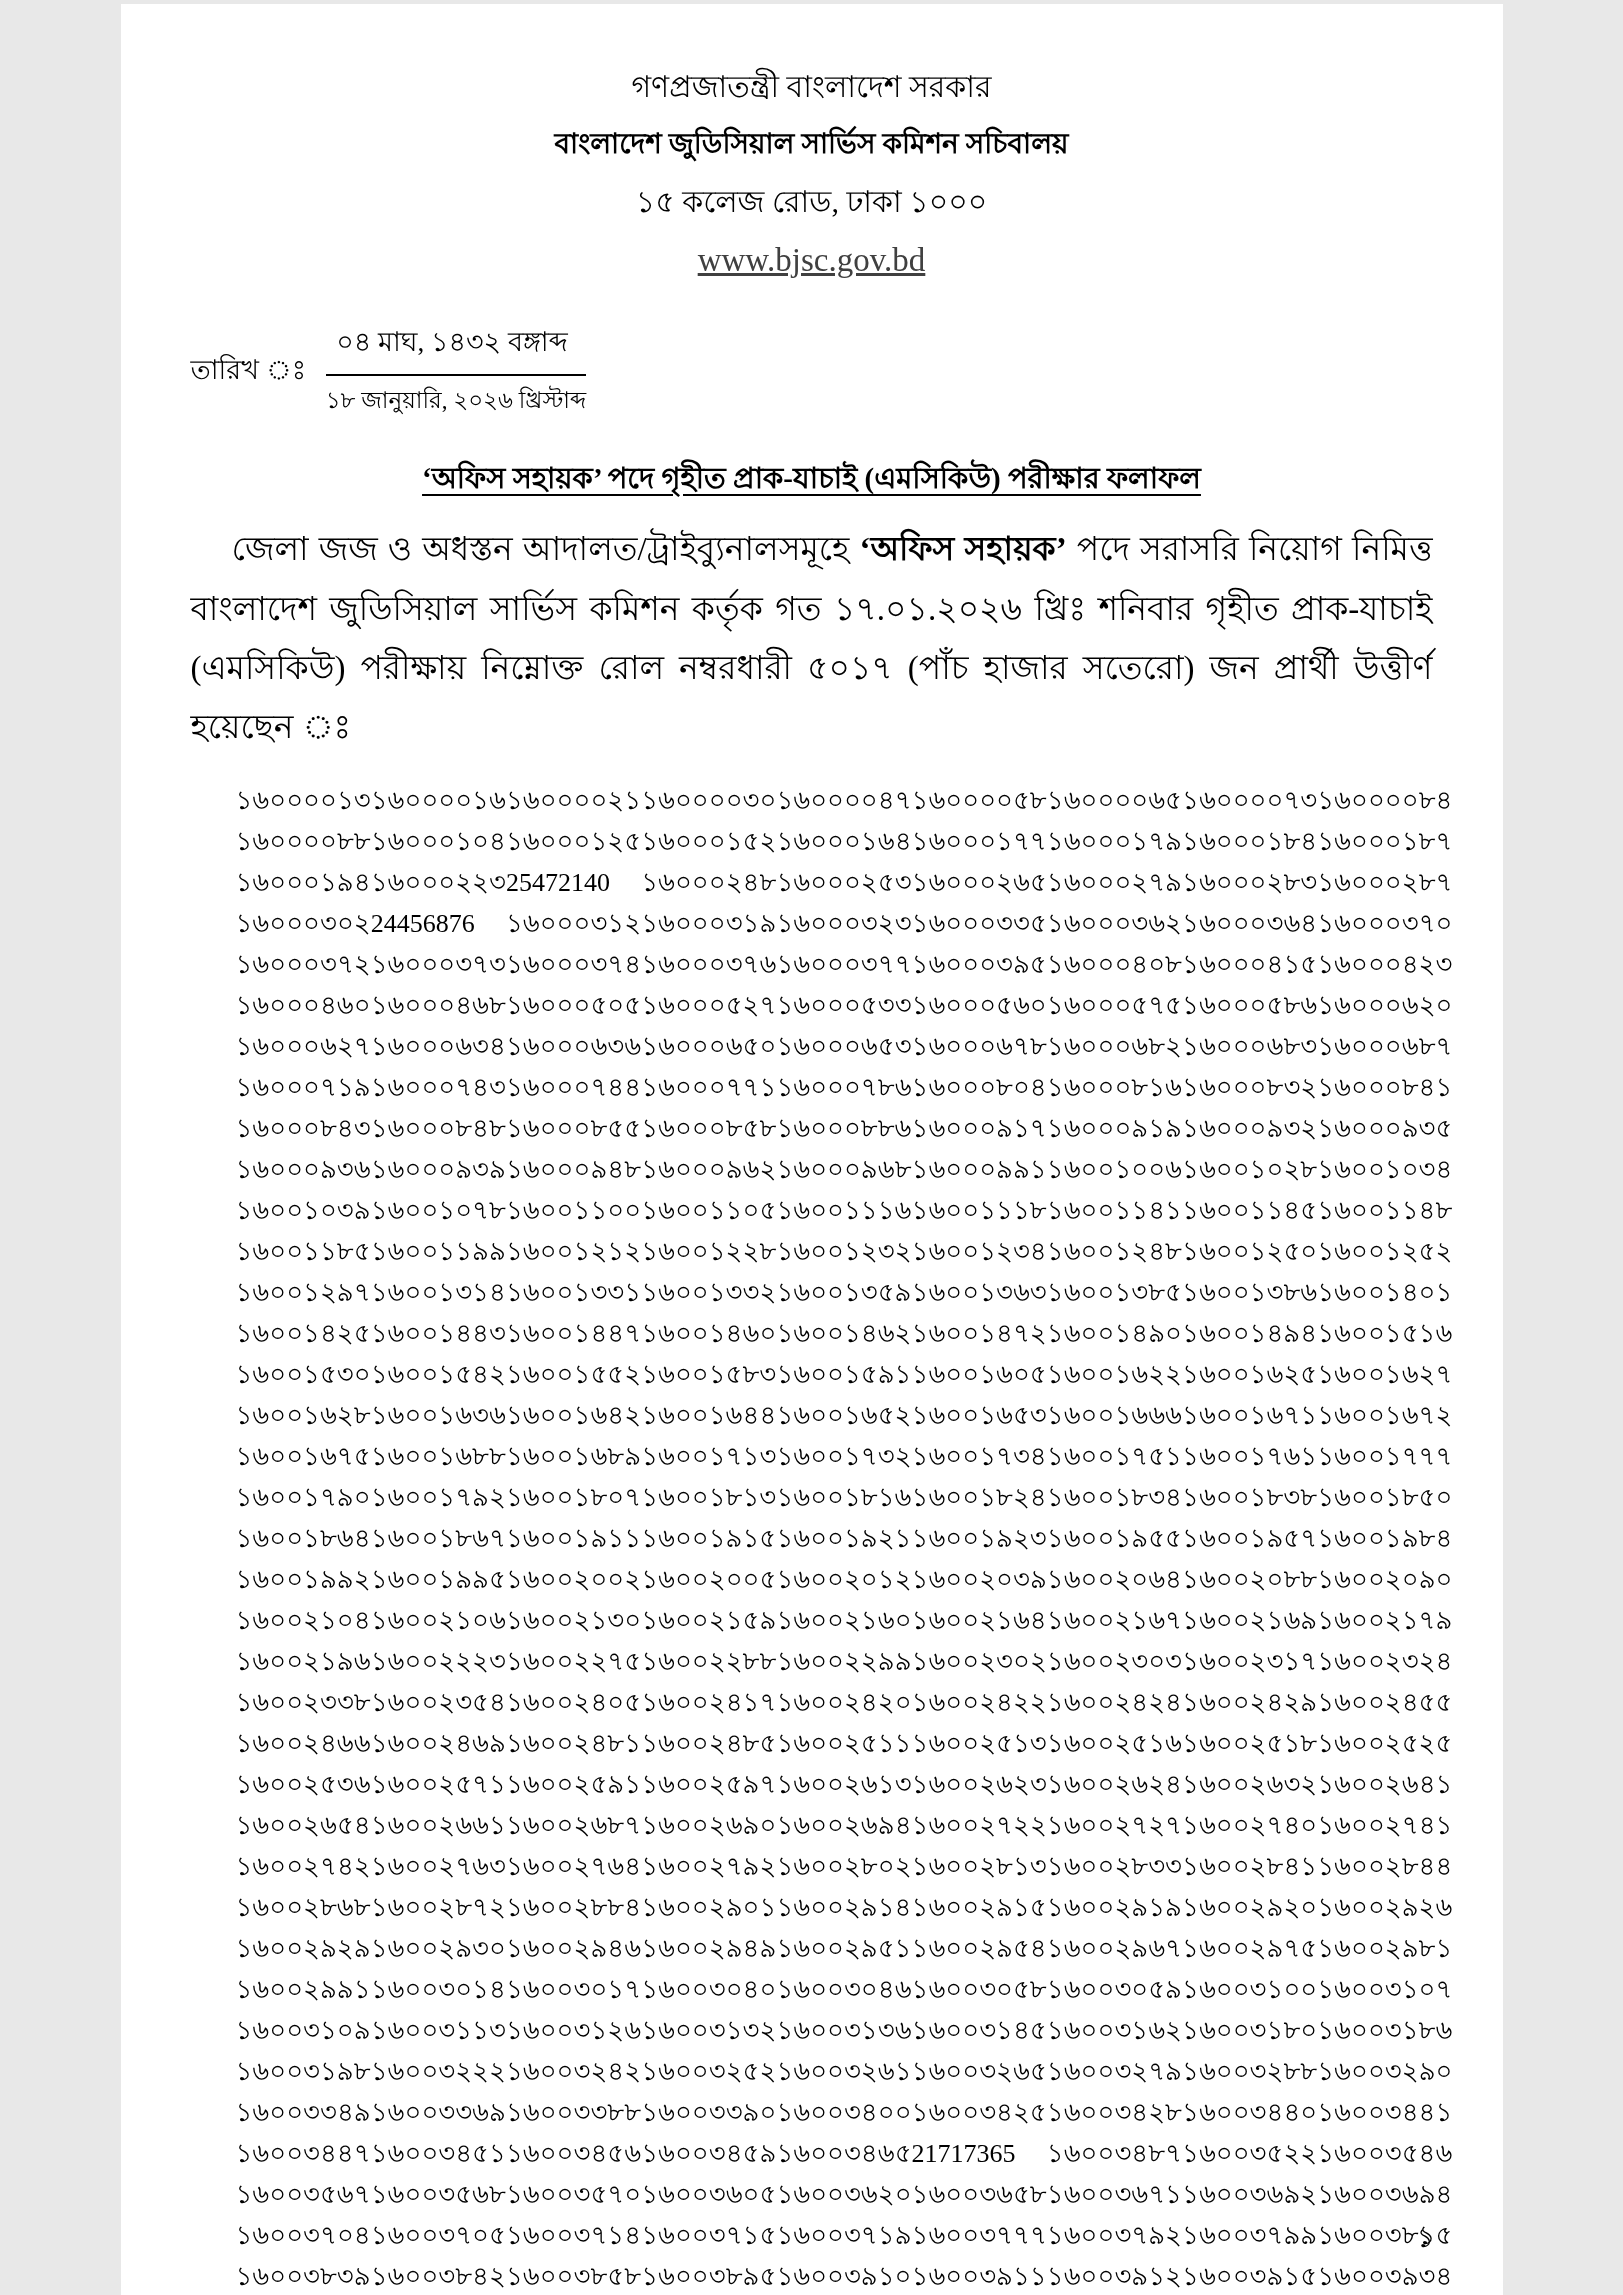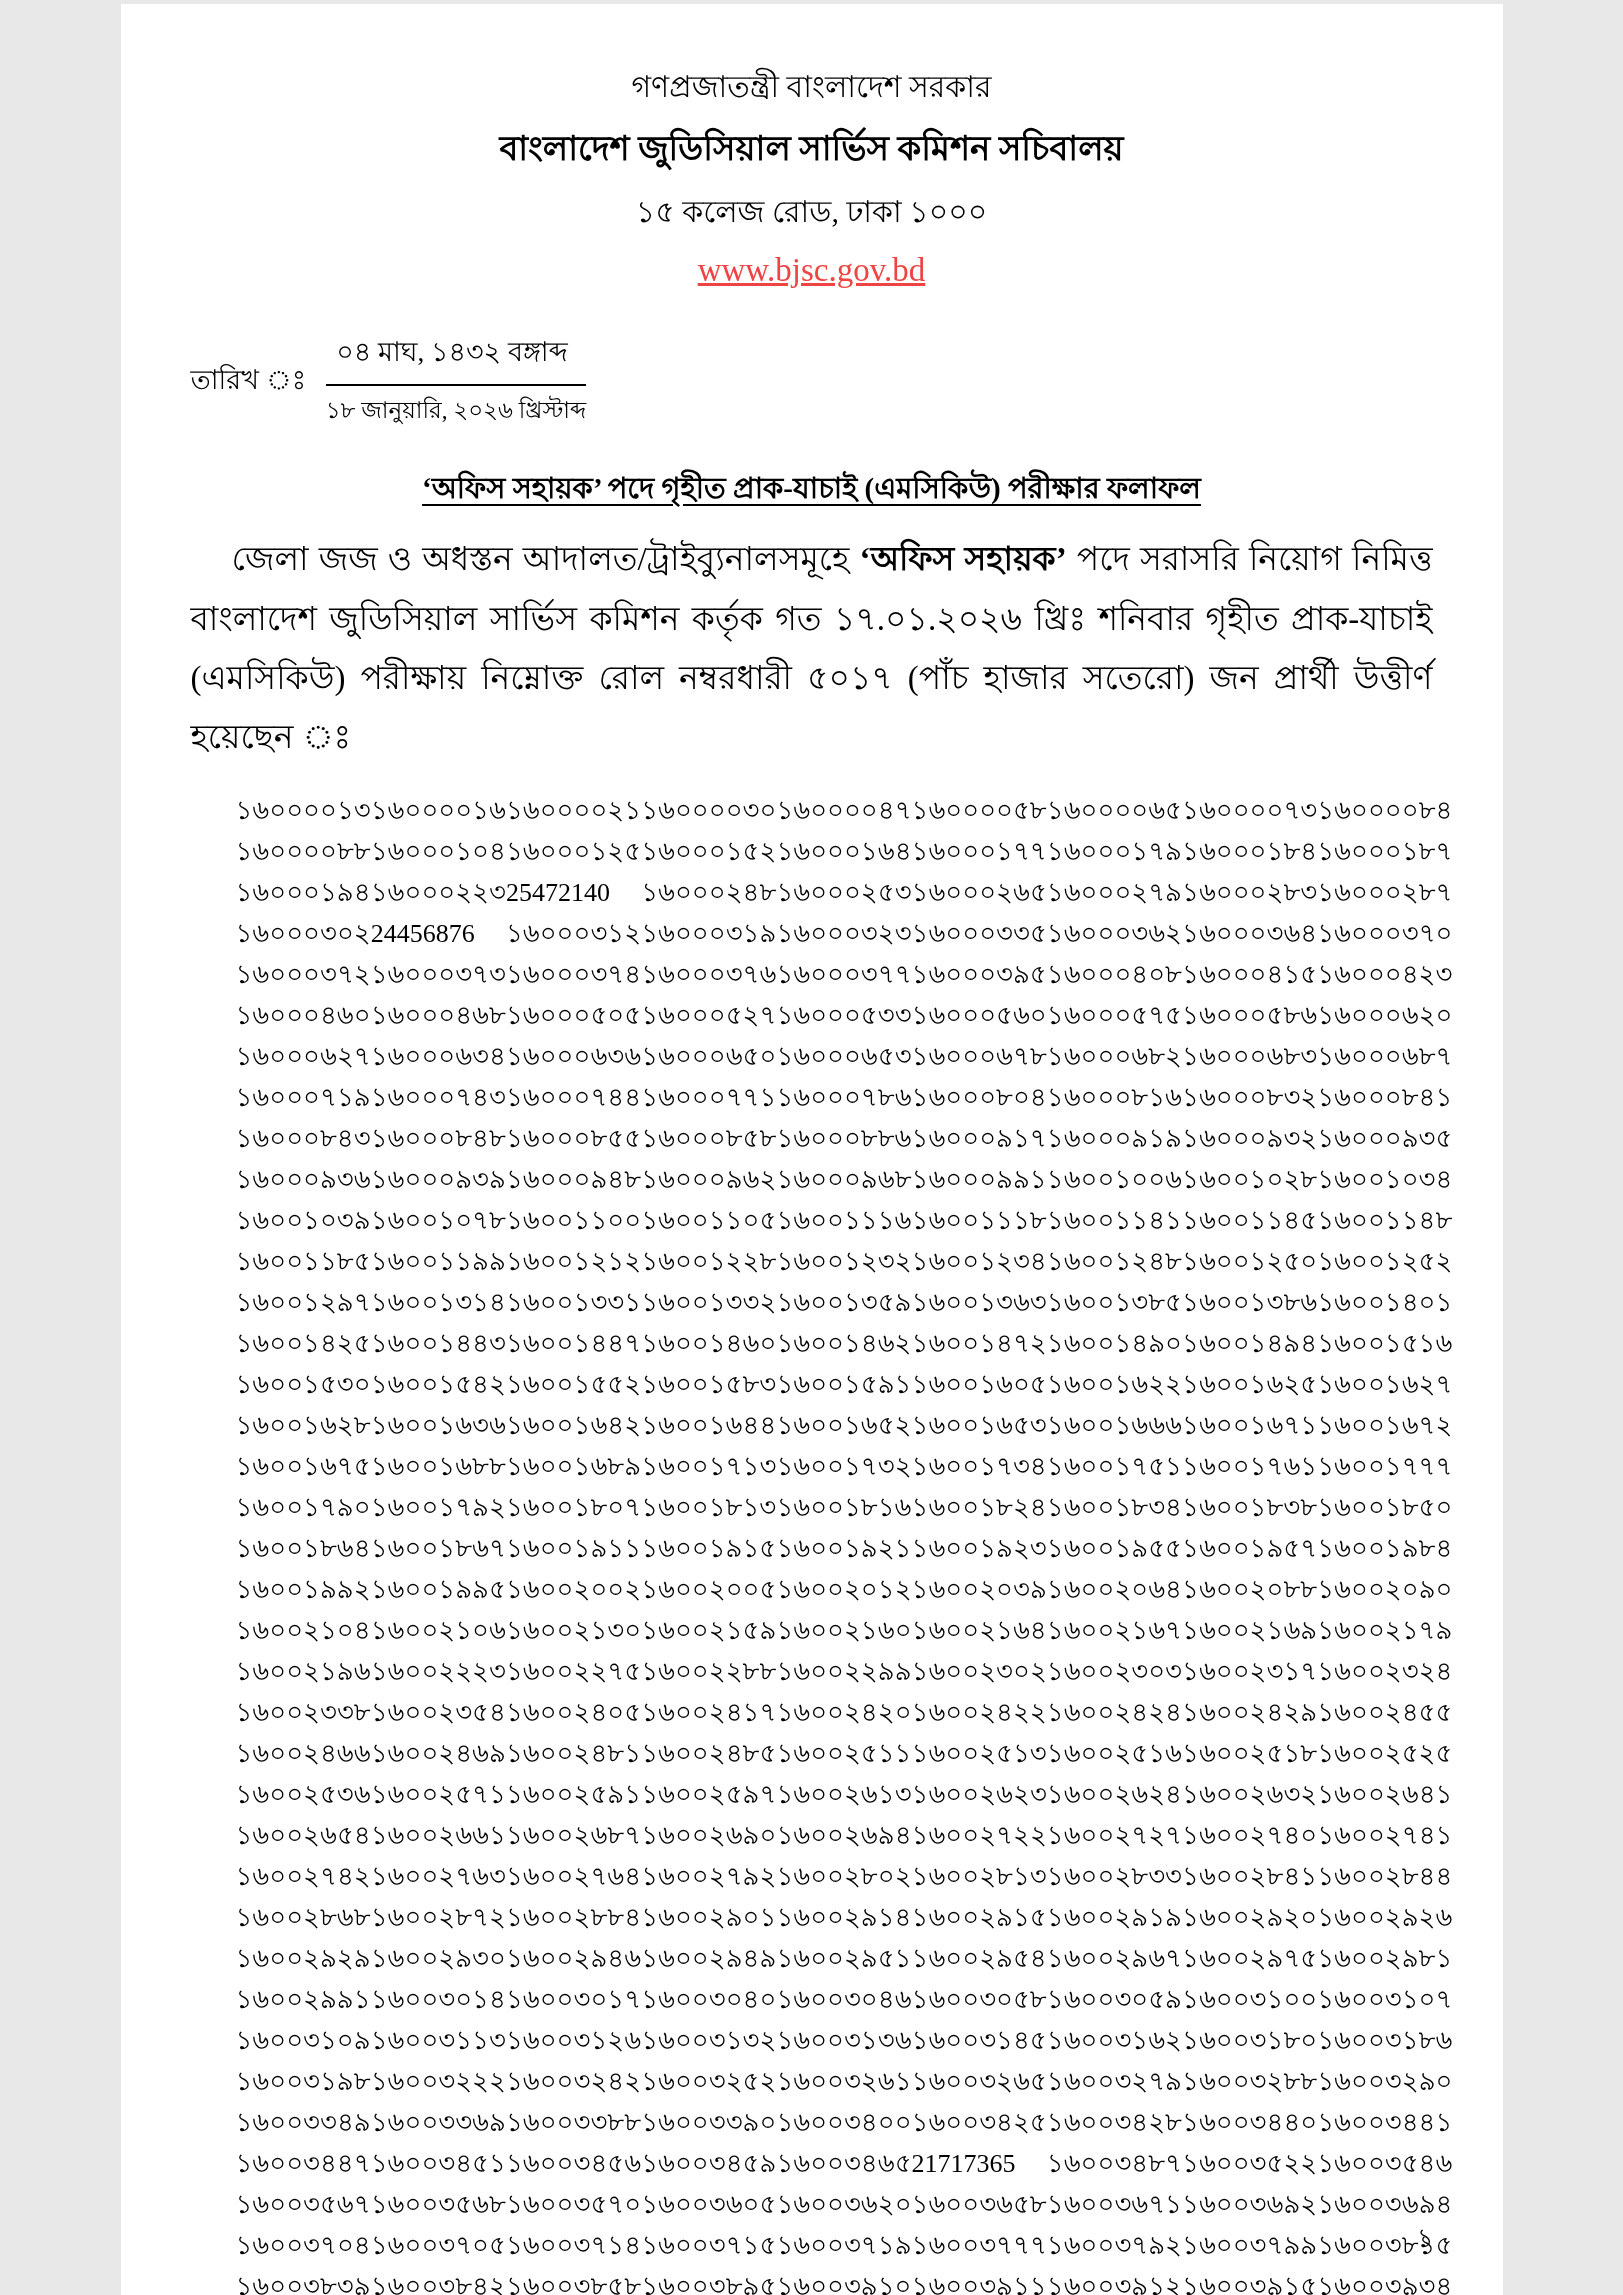--- a/index.html
+++ b/index.html
@@ -3,21 +3,21 @@
 <meta charset="utf-8">
 <style>
   html,body { margin:0; padding:0; background:#e8e8e8; }
   .page {
     width:1382px; height:2295px; background:#ffffff; position:relative;
     font-family:"Liberation Serif","DejaVu Serif",serif; color:#000000;
     margin:4px auto; overflow:hidden;
   }
   .header { padding-top:59px; text-align:center; }
   .h-gov  { font-size:30px; }
-  .h-org  { font-size:34px; font-weight:bold; margin-top:7.9px;text-align:center; }
+  .h-org  { font-size:28px; font-weight:bold; margin-top:7.9px;text-align:center; }
   .h-addr { font-size:30px; margin-top:9.2px; }
   .h-site { margin-top:13px; }
   .h-site a { color:#0563C1; text-decoration:underline; font-size:33px; cursor:pointer; }
 
   .memo-row { margin:42px 65px 0 70px; display:flex; justify-content:space-between; align-items:center; }
   .memo-no  { font-size:27px; }
   .date-block { display:flex; align-items:center; gap:19.6px; }
   .date-label { font-size:27px; }
   .date-frac  { text-align:left; }
   .date-top    { font-size:27px; padding:0 10.5px 7.9px 10.5px; border-bottom:2.6px solid #000; }
@@ -41,21 +41,21 @@
 </head>
 <body>
 
 <div class="page">
 
   <div class="header">
     <div class="h-gov">গণপ্রজাতন্ত্রী বাংলাদেশ সরকার</div>
     <div class="h-org">বাংলাদেশ জুডিসিয়াল সার্ভিস কমিশন সচিবালয়</div>
     <div class="h-addr">১৫ কলেজ রোড, ঢাকা ১০০০</div>
     <div class="h-site">
-      <a style="color: #ef4444;">www.bjsc.gov.bd</a>
+      <a style="color: #404040;">www.bjsc.gov.bd</a>
     </div>
   </div>
 
   <div class="memo-row">
     <div class="date-block">
       <div class="date-label">তারিখ ঃ</div>
       <div class="date-frac">
         <div class="date-top">০৪ মাঘ, ১৪৩২ বঙ্গাব্দ</div>
         <div class="date-bottom">১৮ জানুয়ারি, ২০২৬ খ্রিস্টাব্দ</div>
       </div>

